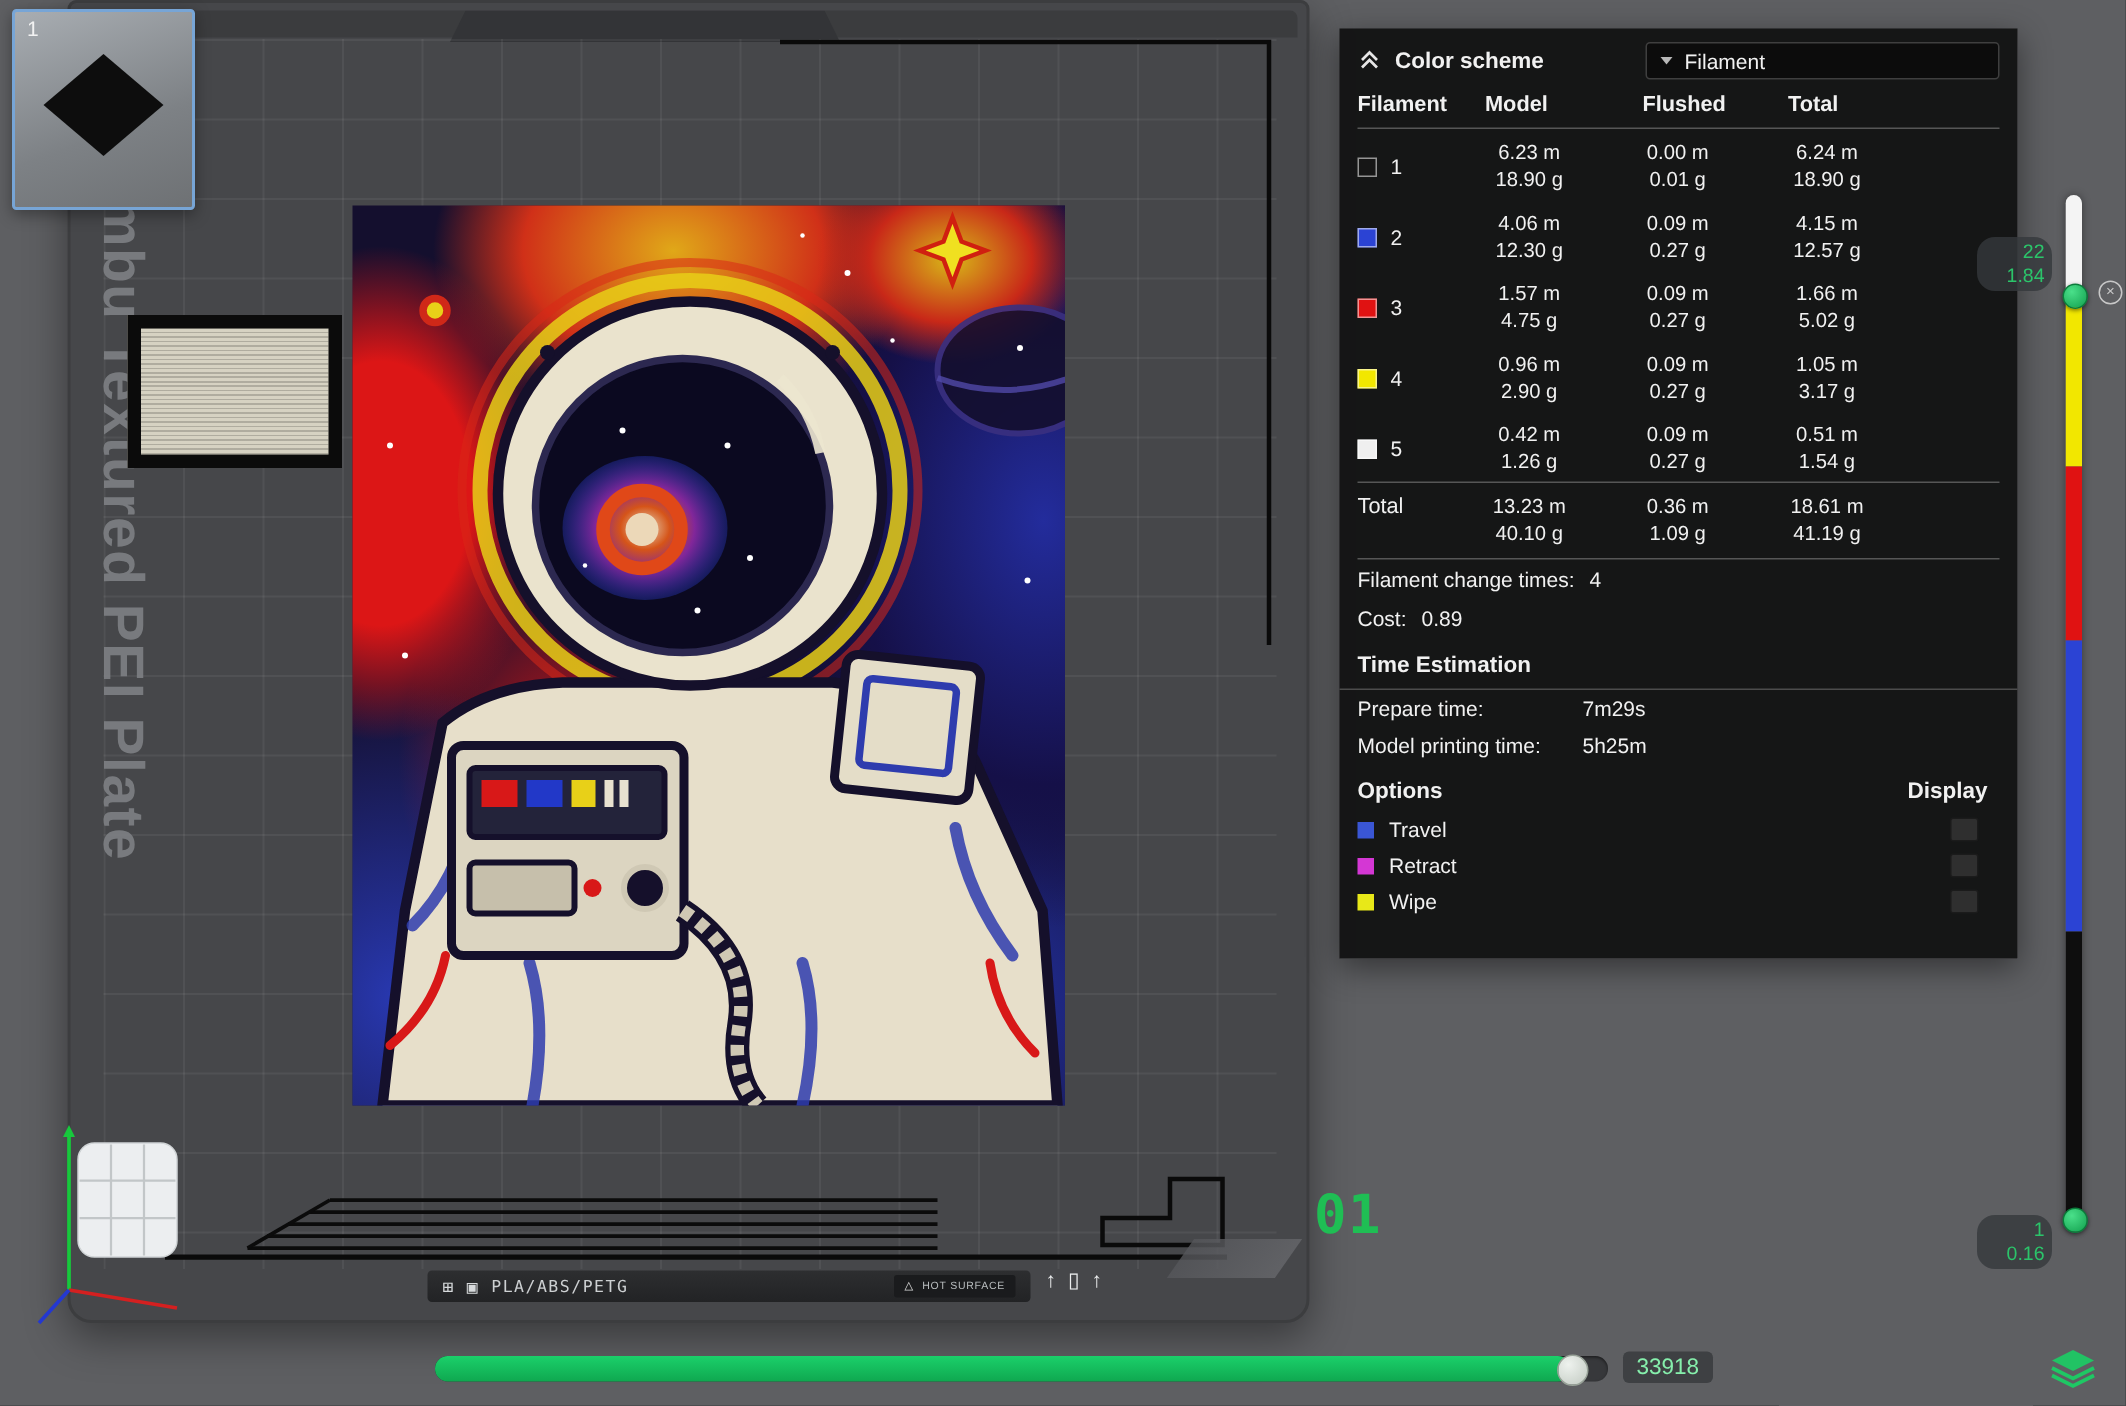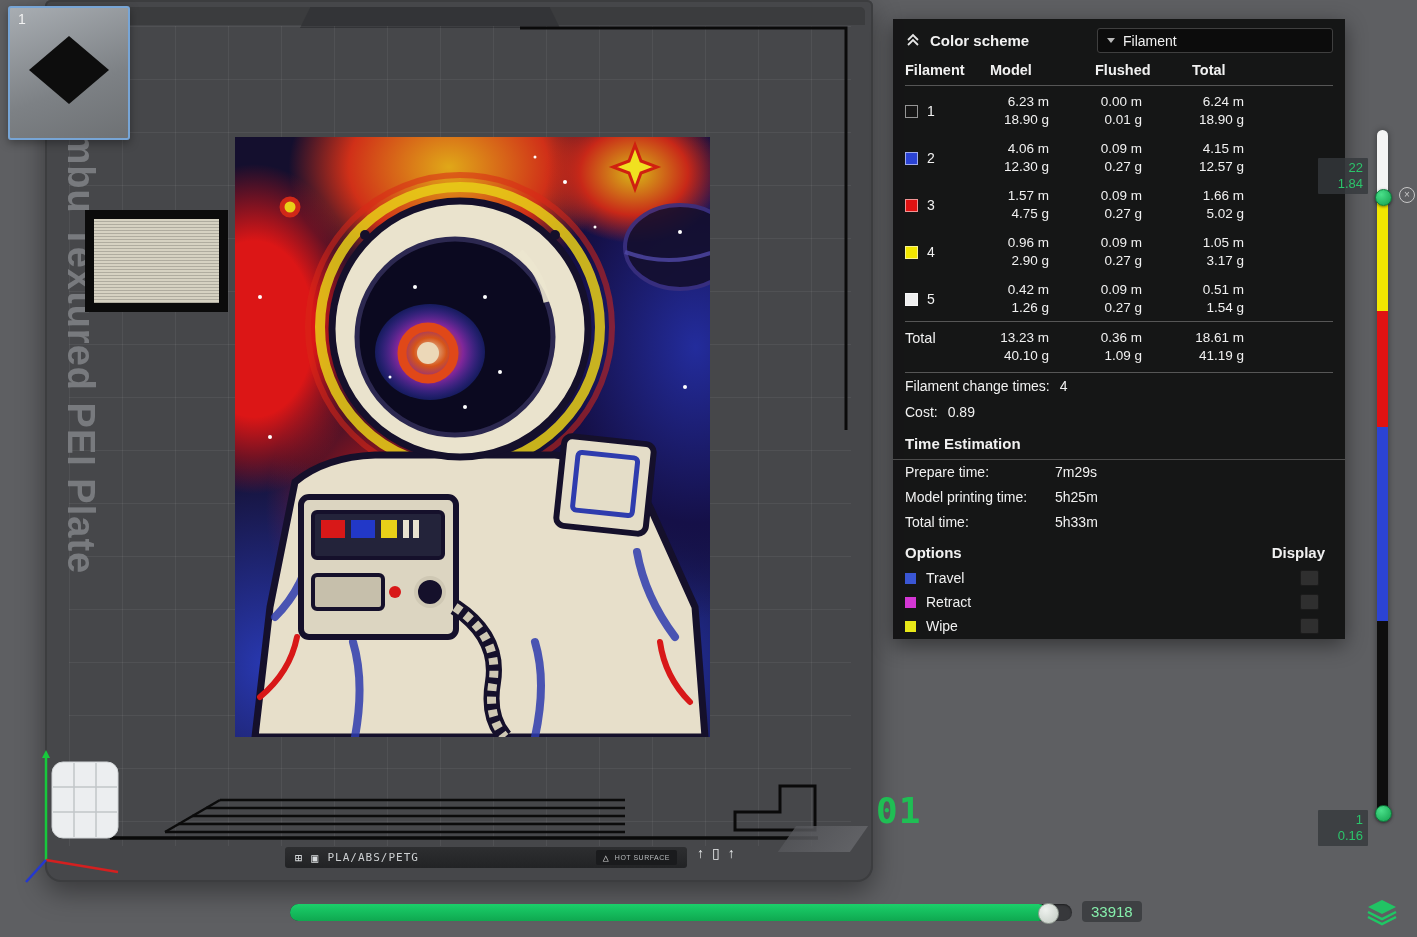--- a/index.html
+++ b/index.html
@@ -67,21 +67,21 @@
   .caret-down{width:0;height:0;border-left:4px solid transparent;border-right:4px solid transparent;
       border-top:5px solid #b8b8b8;}
   .tbl{padding:0 12px;}
   .thead,.trow,.total-row{display:grid;grid-template-columns:85px 105px 97px 88px;}
   .thead{font-weight:700;font-size:14.5px;padding:3px 0 7px;border-bottom:1px solid #565656;}
   .trow{padding:7px 0 4px;font-size:13.5px;line-height:18px;}
   .total-row{border-top:1px solid #565656;border-bottom:1px solid #565656;padding:7px 0;font-size:13.5px;line-height:18px;}
   .total-row .lbl{font-size:14.5px;}
   .fcell{display:flex;align-items:center;gap:9px;font-size:14px;}
   .sw{width:13px;height:13px;border:1px solid rgba(255,255,255,.55);box-sizing:border-box;}
-  .num{text-align:right;}
+  .num{text-align:center;}
   .c-model{padding-right:46px;}
   .c-flushed{padding-right:50px;}
   .c-total{padding-right:36px;}
   .info-line{display:flex;gap:10px;padding:2px 12px;line-height:22px;}
   .info-line:first-of-type{margin-top:5px;}
   .sec-title{font-weight:700;font-size:15px;padding:10px 12px 7px;}
   .divider{height:1px;background:#4c4c4c;}
   .t-row{display:grid;grid-template-columns:150px 1fr;padding:2px 12px;line-height:21px;}
   .opt-header{display:flex;padding:9px 12px 5px;font-weight:700;font-size:15px;}
   .opt-header .display{margin-left:auto;margin-right:8px;}
@@ -94,21 +94,21 @@
   .layer-slider{position:absolute;left:1377px;top:130px;width:11px;height:690px;cursor:pointer;}
   .ls-track{position:absolute;inset:0;border-radius:6px;overflow:hidden;box-shadow:0 0 6px rgba(0,0,0,.4);}
   .seg{width:100%;}
   .s0{height:66px}.s1{height:115px}.s2{height:116px}.s3{height:194px}.s4{height:199px}
   .ls-handle{position:absolute;left:-2.5px;width:15px;height:15px;border-radius:50%;
       background:radial-gradient(circle at 35% 30%, #4ae08a, #12a04e);border:1.5px solid #0b7a3a;
       box-shadow:0 1px 3px rgba(0,0,0,.5);cursor:grab;}
   .h-top{top:59px;} .h-bottom{top:675px;}
   .ls-close{position:absolute;left:1399px;top:187px;width:14px;height:14px;border:1.5px solid #c8c8c8;
       border-radius:50%;color:#c8c8c8;font-size:10px;line-height:13px;text-align:center;cursor:pointer;}
-  .ls-label{position:absolute;width:40px;text-align:right;background:rgba(52,56,60,.8);border-radius:1px;
+  .ls-label{position:absolute;width:40px;text-align:right;background:rgba(52,56,60,.8);border-radius:12px;
       padding:2px 5px;font-size:13px;line-height:16px;color:#2bc46a;}
   .ls-label-top{left:1318px;top:158px;}
   .ls-label-bottom{left:1318px;top:810px;}
 
   
   .progress-track{position:absolute;left:290px;top:904px;width:782px;height:17px;border-radius:9px;
       background:#37383b;box-shadow:inset 0 1px 2px rgba(0,0,0,.5);cursor:pointer;}
   .progress-fill{position:absolute;left:0;top:0;height:17px;width:757px;border-radius:9px;
       background:linear-gradient(#1bd06a,#0fa850);}
   .progress-knob{position:absolute;left:748px;top:-1px;width:19px;height:19px;border-radius:50%;
@@ -389,24 +389,20 @@
     <div class="sec-title">Time Estimation</div>
     <div class="divider"></div>
     <div class="t-row">
       <span>Prepare time:</span>
         <span>7m29s</span>
     </div>
     <div class="t-row">
       <span>Model printing time:</span>
         <span>5h25m</span>
     </div>
-    <div class="t-row">
-      <span>Total time:</span>
-        <span>5h33m</span>
-    </div>
 
     <div class="opt-header">
       <span>Options</span>
       <span class="display">Display</span>
     </div>
     <div class="opt-row">
       <span class="opt-sw" style="background-color: rgb(58, 86, 212);"></span>
       <span>Travel</span>
       <span class="opt-toggle"></span>
     </div>

